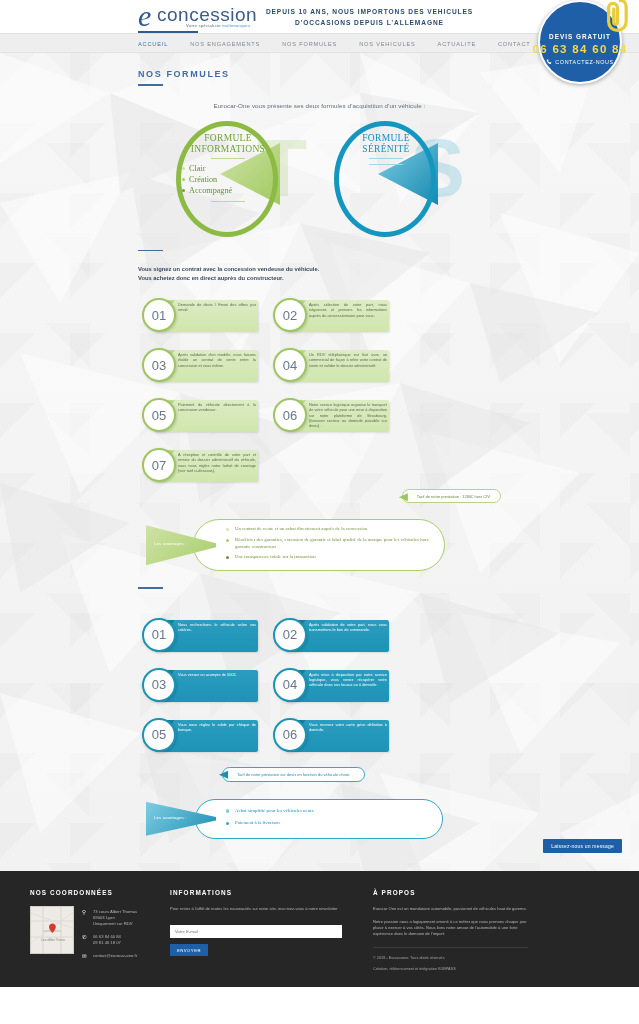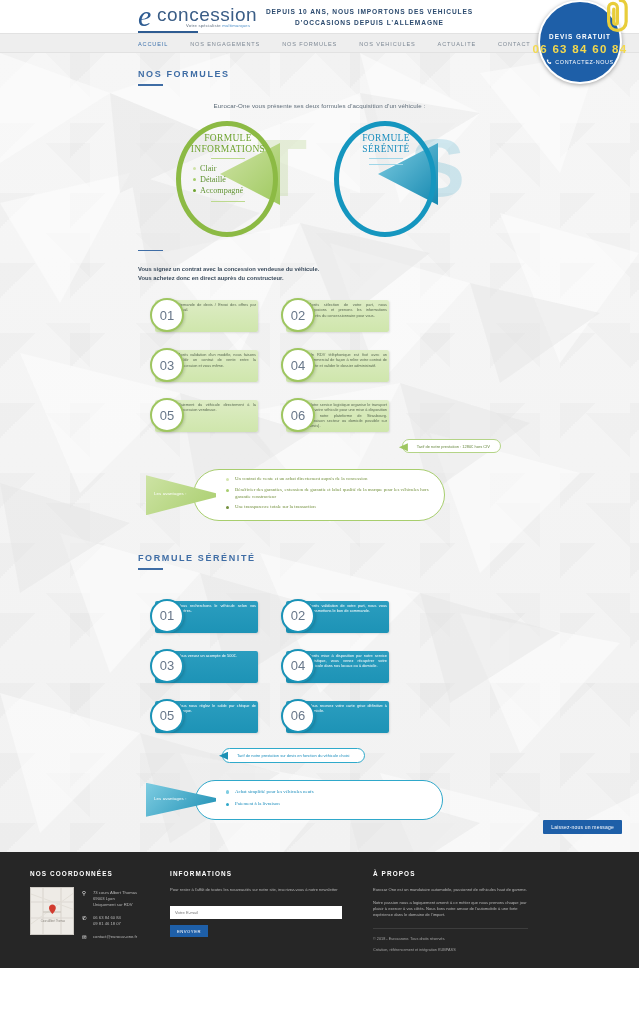--- a/index.html
+++ b/index.html
@@ -167,21 +167,21 @@
   .oval.blue{ border-color:#1596bf; }
   .fcontent{ position:absolute; left:24px; top:16px; width:92px; z-index:6; text-align:center;}
   .ftitle{
     font-family:"Liberation Serif", serif;
     font-size:9.5px; line-height:11px; color:#6ea32f; letter-spacing:.3px;
   }
   .ftitle.blue{ color:#1a8dbd; }
   .fdash{ width:34px; height:1px; background:#bcd98d; margin:3px auto 4px; }
   .fdash.blue{ background:#9fd6e8; }
   .fdash.bot{ margin-top:5px; }
-  .flist{ list-style:none; text-align:left; padding-left:11px; }
+  .flist{ list-style:none; text-align:left; padding-left:0; }
   .flist li{
     font-family:"Liberation Serif", serif;
     font-size:8.2px; line-height:11px; color:#5f9230; position:relative;
     padding-left:7px;
   }
   .flist.blue li{ color:#1a8dbd; }
   .flist li:before{
     content:""; position:absolute; left:0; top:4px;
     width:3.4px; height:3.4px; border-radius:50%;
   }
@@ -211,21 +211,21 @@
   }
   .step .panel.blue{ background:linear-gradient(180deg,#2b9dbf,#1d93b6); }
   .step .notch{
     position:absolute; left:22px; top:5px; width:15px; height:9px;
     background:#b9d98a;
     clip-path:polygon(0 0,100% 0,50% 100%);
     z-index:4;
   }
   .step .notch.blue{ background:#1b7d9c; }
   .step .circle{
-    position:absolute; left:12px; top:3px; width:34px; height:34px;
+    position:absolute; left:4px; top:3px; width:34px; height:34px;
     border-radius:50%; background:#ffffff;
     border:2.5px solid #9ec660;
     display:flex; align-items:center; justify-content:center;
     font-size:13px; color:#68778a; z-index:8;
     box-shadow:1px 1px 3px rgba(0,0,0,.16);
     font-family:"Liberation Sans", sans-serif;
   }
   .step .circle.blue{ border-color:#1a93b7; }
   .step .txt{
     position:absolute; left:40px; top:7px; width:78px;
@@ -456,21 +456,21 @@
             </defs>
           <polygon points="60,0 60,62 0,31" fill="url(#ga)"></polygon>
         </svg>
         <div class="oval"></div>
         <div class="fcontent">
           <div class="ftitle">FORMULE</div>
           <div class="ftitle">INFORMATIONS</div>
           <div class="fdash"></div>
           <ul class="flist" id="fl-0">
               <li>Clair</li>
-              <li>Détaillé</li>
+              <li>Création</li>
               <li>Accompagné</li>
             </ul>
           <div class="fdash bot"></div>
         </div>
       </div>
 
       <div class="fblock right">
         <div class="bigletter b">S</div>
         <svg class="arrow-shape" viewBox="0 0 60 62">
           <defs>
@@ -529,39 +529,44 @@
           <div class="notch"></div>
           <div class="circle">05</div>
           <div class="txt">Paiement du véhicule directement à la concession vendeuse.</div>
         </div>
         <div class="step">
           <div class="panel"></div>
           <div class="notch"></div>
           <div class="circle">06</div>
           <div class="txt">Notre service logistique organise le transport de votre véhicule pour une mise à disposition sur notre plateforme de Strasbourg. (livraison secteur ou domicile possible sur devis).</div>
         </div>
+        <div class="step">
+          <div class="panel"></div>
+          <div class="notch"></div>
+          <div class="circle">07</div>
+          <div class="txt">A réception et contrôle de votre part et remise du dossier administratif du véhicule, vous nous réglez notre forfait de courtage (voir tarif ci-dessous).</div>
+        </div>
       </div>
     <div class="tariff-row">
       <div class="tariff">Tarif de notre prestation : 1280€ hors CIV</div>
     </div>
 
     <div class="adv-wrap">
       <div class="adv-body"></div>
       <div class="adv-arrow"></div>
       <div class="adv-label">Les avantages :</div>
       <ul class="adv-list" id="adv-green">
           <li>Un contrat de vente et un achat directement auprès de la concession</li>
           <li>Bénéficier des garanties, extension de garantie et label qualité de la marque pour les véhicules hors garantie constructeur</li>
           <li>Une transparence totale sur la transaction</li>
         </ul>
     </div>
   </div>
 
   <div class="container" style="margin-top:16px;">
-    <div class="sect-title">FORMULE SÉRÉNITÉ</div>
     <div class="sect-rule"></div>
     <div class="steps-grid" id="steps-blue" style="margin-top:26px;">
         <div class="step">
           <div class="panel blue"></div>
           <div class="notch blue"></div>
           <div class="circle blue">01</div>
           <div class="txt blue">Nous recherchons le véhicule selon vos critères.</div>
         </div>
         <div class="step">
           <div class="panel blue"></div>

